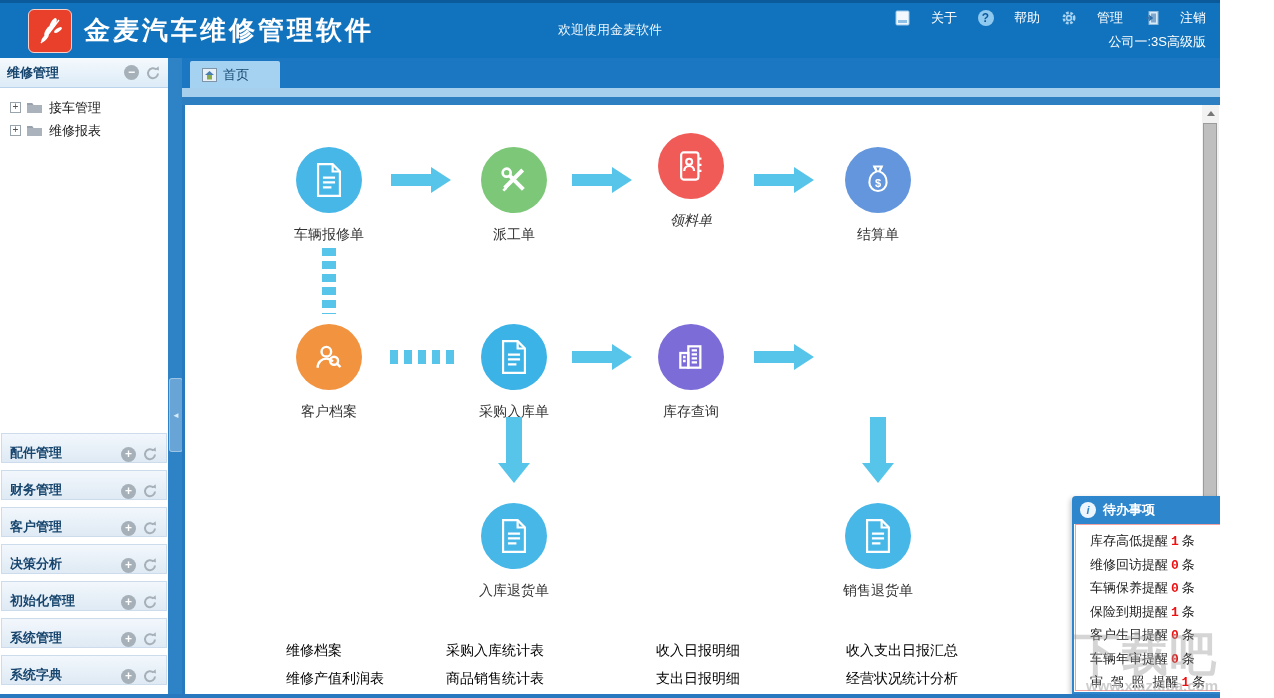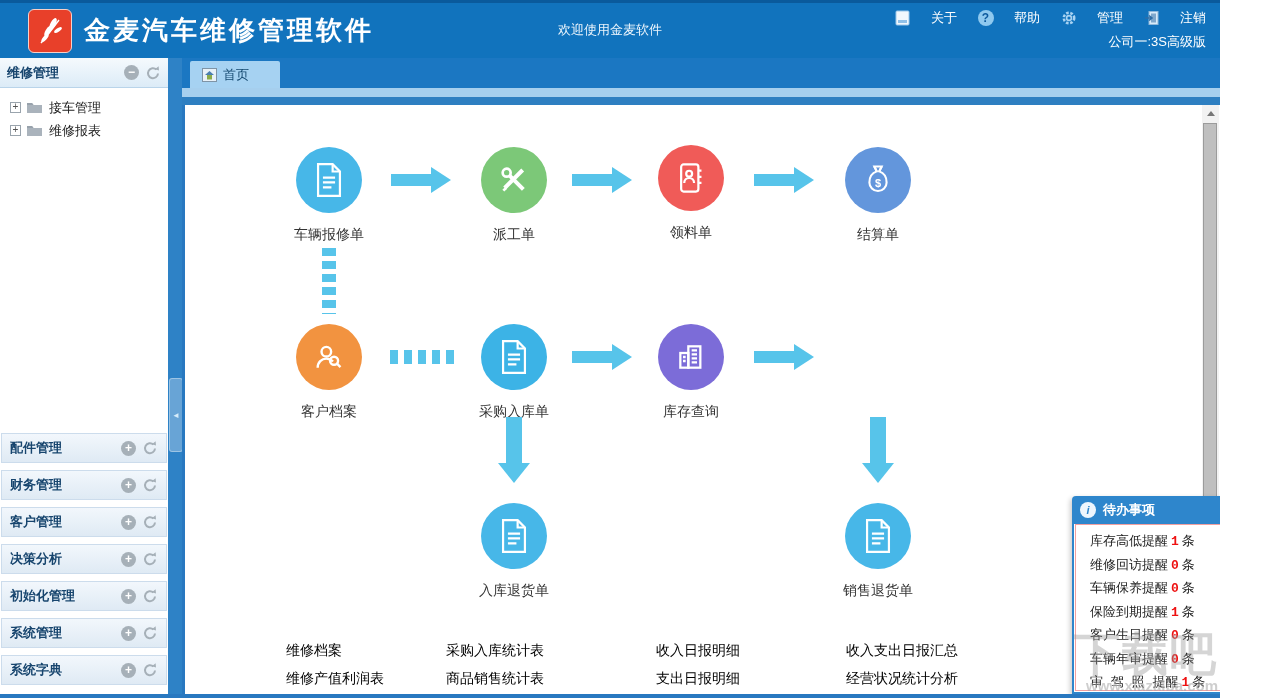--- a/index.html
+++ b/index.html
@@ -23,38 +23,38 @@
   .side-col{width:168px;margin-left:0;background:#ffffff;display:flex;flex-direction:column;box-sizing:border-box;padding-bottom:6px;}
   .side-header{height:29px;flex:0 0 auto;display:flex;align-items:center;padding:0 7px;background:linear-gradient(#f5fafd,#dcebf7);border-bottom:1px solid #b9d4ea;}
   .side-header-title{flex:1;font-size:13px;font-weight:bold;color:#17456e;}
   .circle-btn{width:15px;height:15px;border-radius:50%;background:#a6b0b8;color:#fff;font-size:12px;font-weight:bold;line-height:14px;text-align:center;margin-left:6px;cursor:pointer;flex:0 0 auto;}
   .refresh-btn{width:16px;height:16px;margin-left:6px;cursor:pointer;flex:0 0 auto;}
   .tree{padding:8px 6px 0 10px;}
   .tree-row{display:flex;align-items:center;height:23px;font-size:13px;color:#222;cursor:pointer;}
   .expander{width:11px;height:11px;box-sizing:border-box;border:1px solid #9aa4ad;color:#555;font-size:10px;line-height:8px;text-align:center;background:#fff;margin-right:5px;flex:0 0 auto;}
   .folder{width:17px;height:13px;margin-right:6px;flex:0 0 auto;}
   .side-spacer{flex:1;}
-  .section-bar{height:30px;box-sizing:border-box;margin:0 1px 7px 1px;border:1px solid #ccdcec;background:linear-gradient(#f2f7fc,#dfeaf4);display:flex;align-items:center;padding:0 8px;cursor:pointer;}
+  .section-bar{height:30px;box-sizing:border-box;margin:0 1px 7px 1px;border:1px solid #ccdcec;background:linear-gradient(#f2f7fc,#dfeaf4);display:flex;align-items:flex-end;padding:0 8px;cursor:pointer;}
   .section-label{flex:1;font-size:13px;font-weight:bold;color:#17456e;}
 
   .splitter{width:14px;background:#2e82c6;position:relative;flex:0 0 auto;}
   .splitter-handle{position:absolute;left:1px;top:320px;width:12px;height:72px;border-radius:3px;background:rgba(255,255,255,0.28);border:1px solid rgba(255,255,255,0.35);display:flex;align-items:center;justify-content:center;color:#d7ecfa;font-size:8px;cursor:pointer;}
 
   .right-col{flex:1;display:flex;flex-direction:column;min-width:0;}
   .tabbar{height:30px;background:#1b77c2;display:flex;align-items:flex-end;padding-left:8px;}
   .tab{height:27px;min-width:66px;background:#a6d2f2;display:flex;align-items:center;gap:6px;padding:0 12px;font-size:13px;color:#14486f;border-radius:2px 2px 0 0;cursor:pointer;}
   .strip-light{height:9px;background:#a6cfee;}
   .strip-mid{height:8px;background:#2e7fc1;}
   .content{flex:1;position:relative;background:#fff;border-left:3px solid #2878c0;overflow:hidden;}
 
   
   .node{position:absolute;width:150px;text-align:center;cursor:pointer;}
   .node .bubble{width:66px;height:66px;border-radius:50%;margin:0 auto;display:flex;align-items:center;justify-content:center;}
   .node .nlabel{margin-top:13px;font-size:14px;color:#333;}
-  .n0{left:69px;top:42px;}  .n1{left:254px;top:42px;}  .n2{left:431px;top:40px;}  .n3{left:618px;top:42px;}
+  .n0{left:69px;top:42px;}  .n1{left:254px;top:42px;}  .n2{left:431px;top:28px;font-style:italic;}  .n3{left:618px;top:42px;}
   .n4{left:69px;top:219px;} .n5{left:254px;top:219px;} .n6{left:431px;top:219px;} .n7{left:618px;top:219px;}
   .n8{left:254px;top:398px;} .n9{left:618px;top:398px;}
 
   .arrow-r{position:absolute;width:40px;height:12px;background:#57c4ea;}
   .arrow-r::after{content:'';position:absolute;left:40px;top:-7px;width:0;height:0;border-top:13px solid transparent;border-bottom:13px solid transparent;border-left:20px solid #57c4ea;}
   .ar1{left:206px;top:69px;} .ar2{left:387px;top:69px;} .ar3{left:569px;top:69px;}
   .ar4{left:387px;top:246px;} .ar5{left:569px;top:246px;}
 
   .arrow-d{position:absolute;width:16px;height:46px;background:#57c4ea;}
   .arrow-d::after{content:'';position:absolute;top:46px;left:-8px;width:0;height:0;border-left:16px solid transparent;border-right:16px solid transparent;border-top:20px solid #57c4ea;}

